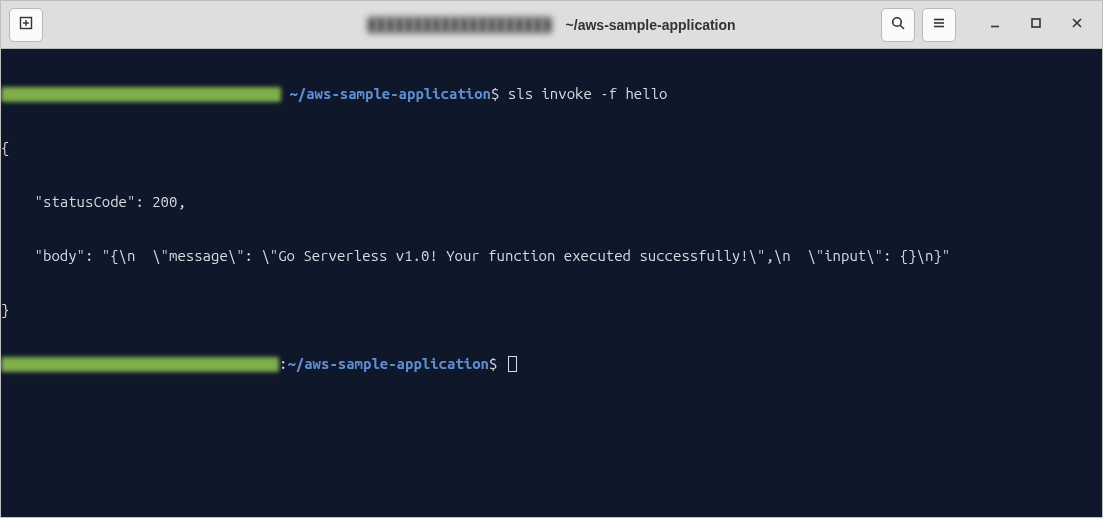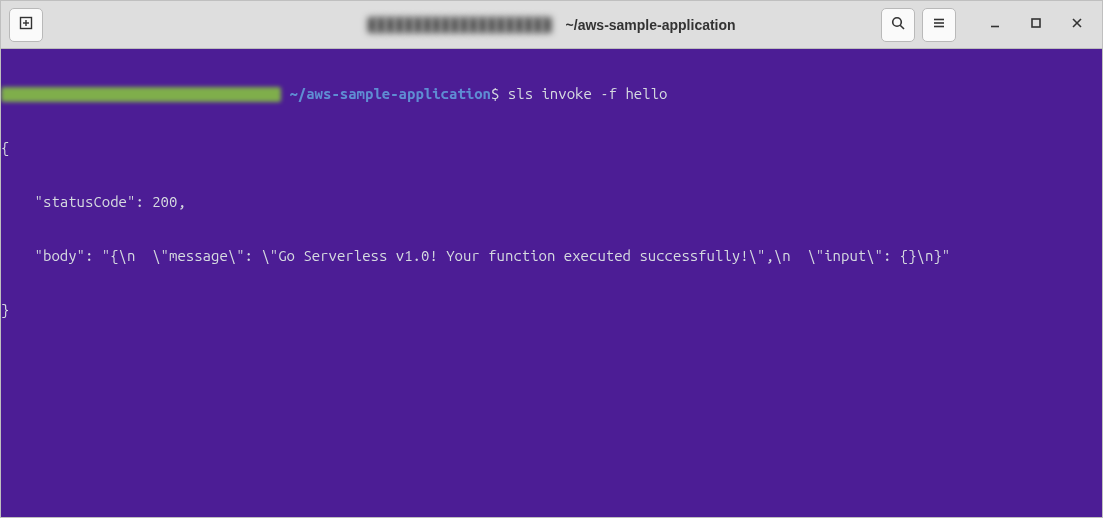--- a/index.html
+++ b/index.html
@@ -44,21 +44,21 @@
     width: 34px; height: 34px;
     background: transparent; border: none;
     display: flex; align-items: center; justify-content: center;
     color: #333; cursor: pointer; border-radius: 5px;
   }
   .tb-right { margin-left: auto; }
 
   
   .terminal {
     flex: 1 1 auto;
-    background: #4c1d95;
+    background: #0f172a;
     color: #d6dbe0;
     font-family: "Ubuntu Mono", "DejaVu Sans Mono", Menlo, Consolas, monospace;
     font-size: 15px;
     line-height: 18px;
     padding: 0;
     white-space: pre;
     overflow: hidden;
   }
   .line { display: block; }
   .seg { display: inline; }
@@ -145,15 +145,16 @@
       </button>
     </div>
   </div>
 
   <div class="terminal">
     <span class="line"><span class="redact green"></span><span class="seg c-path"> <span>~/aws-sample-application</span></span><span class="seg c-prompt">$</span><span class="seg c-cmd"> <span>sls invoke -f hello</span></span></span>
     <span class="line">{</span>
     <span class="line">    "statusCode": 200,</span>
     <span class="line">    "body": "{\n  \"message\": \"Go Serverless v1.0! Your function executed successfully!\",\n  \"input\": {}\n}"</span>
     <span class="line">}</span>
+    <span class="line"><span class="redact green2"></span><span class="seg c-prompt">:</span><span class="seg c-path">~/aws-sample-application</span><span class="seg c-prompt">$</span> <span class="cursor-block"></span></span>
   </div>
 
 </div>
 
 </body></html>

